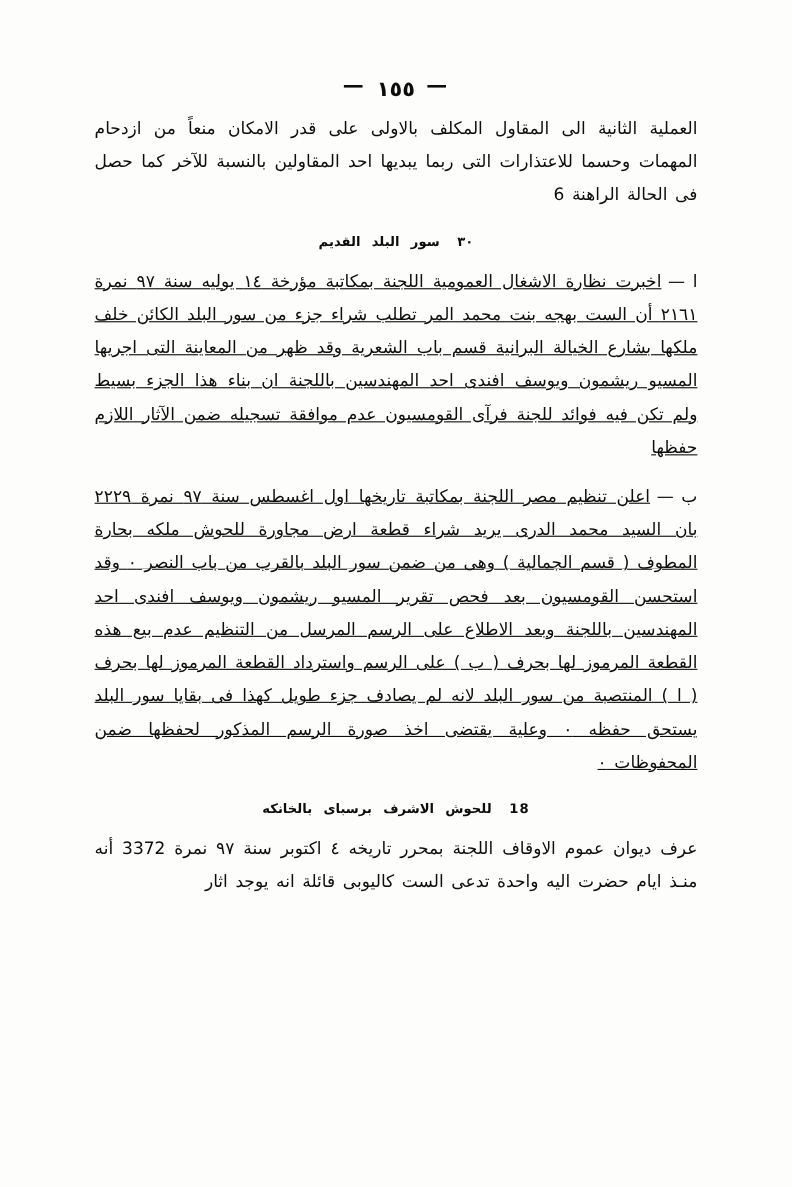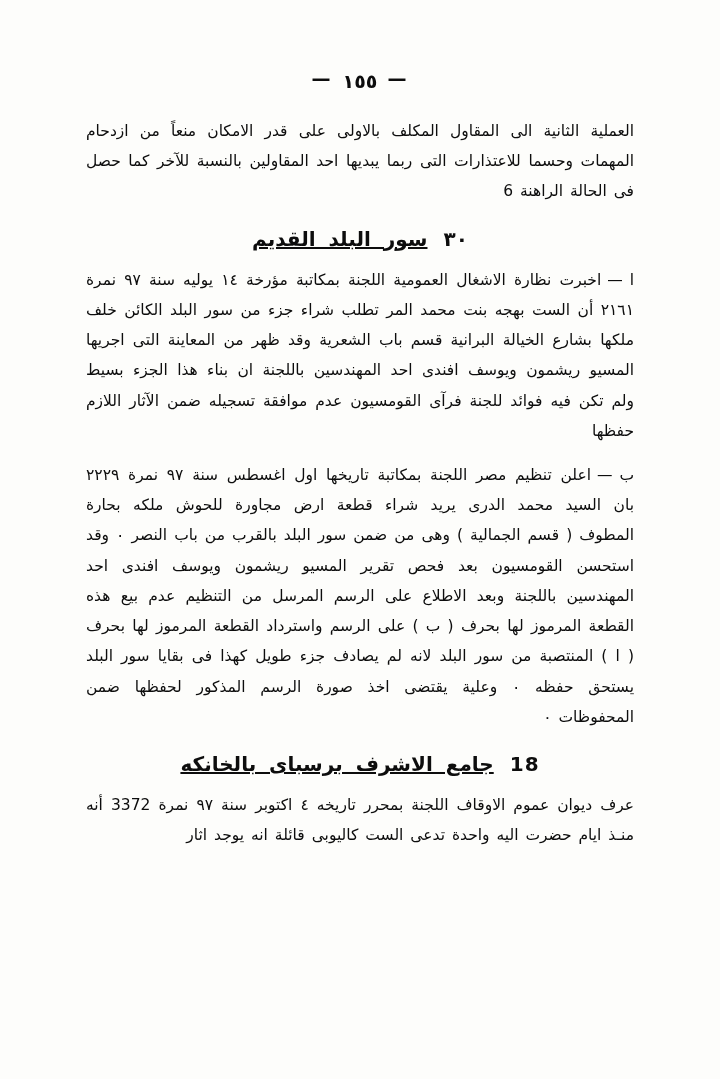--- a/index.html
+++ b/index.html
@@ -23,21 +23,21 @@
     position: absolute;
     top: 70px;
     left: 86px;
     right: 86px;
     bottom: 150px;
   }
   .page-number {
     text-align: center;
     font-size: 19px;
     letter-spacing: 2px;
-    margin-bottom: 24px;
+    margin-bottom: 10px;
     direction: rtl;
     font-weight: 600;
   }
   .page-number .dash {
     display: inline-block;
     margin: 0 10px;
     transform: translateY(-3px);
   }
   p.para {
     margin: 0 0 3px 0;
@@ -46,41 +46,41 @@
     text-align: justify;
     text-align-last: right;
     direction: rtl;
     word-spacing: 2px;
   }
   p.para.tight {
     margin-bottom: 14px;
   }
   .section-head {
     text-align: center;
-    font-size: 20px;
+    font-size: 12px;
     font-weight: 600;
     margin: 20px 0 14px 0;
     direction: rtl;
     word-spacing: 6px;
-    text-decoration: underline;
   }
   .section-head .num {
     display: inline-block;
     margin-left: 16px;
     letter-spacing: 1px;
   }
   .block {
     margin-bottom: 16px;
   }
   .para .marker {
     display: inline-block;
     margin-left: 6px;
   }
   .spaced {
     word-spacing: 5px;
+    text-decoration: underline;
   }
   .wide {
     word-spacing: 9px;
   }
 </style>
 </head>
 <body>
 
 <div class="page">
   <div class="content">
@@ -98,21 +98,21 @@
       <p class="para tight spaced">
         <span class="marker">ا —</span><span>اخبرت نظارة الاشغال العمومية اللجنة بمكاتبة مؤرخة ١٤ يوليه سنة ٩٧ نمرة ٢١٦١ أن الست بهجه بنت محمد المر تطلب شراء جزء من سور البلد الكائن خلف ملكها بشارع الخيالة البرانية قسم باب الشعرية وقد ظهر من المعاينة التى اجريها المسيو ريشمون ويوسف افندى احد المهندسين باللجنة ان بناء هذا الجزء بسيط ولم تكن فيه فوائد للجنة فرآى القومسيون عدم موافقة تسجيله ضمن الآثار اللازم حفظها</span>
       </p>
       <p class="para tight spaced">
         <span class="marker">ب —</span><span>اعلن تنظيم مصر اللجنة بمكاتبة تاريخها اول اغسطس سنة ٩٧ نمرة ٢٢٢٩ بان السيد محمد الدرى يريد شراء قطعة ارض مجاورة للحوش ملكه بحارة المطوف ( قسم الجمالية ) وهى من ضمن سور البلد بالقرب من باب النصر ٠ وقد استحسن القومسيون بعد فحص تقرير المسيو ريشمون ويوسف افندى احد المهندسين باللجنة وبعد الاطلاع على الرسم المرسل من التنظيم عدم بيع هذه القطعة المرموز لها بحرف ( ب ) على الرسم واسترداد القطعة المرموز لها بحرف ( ا ) المنتصبة من سور البلد لانه لم يصادف جزء طويل كهذا فى بقايا سور البلد يستحق حفظه ٠ وعلية يقتضى اخذ صورة الرسم المذكور لحفظها ضمن المحفوظات ٠</span>
       </p>
     </div>
 
     <div class="block">
       <div class="section-head">
-        <span class="num">18</span><span>جامع الاشرف برسباى بالخانكه</span>
+        <span class="num">18</span><span>للحوش الاشرف برسباى بالخانكه</span>
       </div>
       <p class="para wide">
         <span>عرف ديوان عموم الاوقاف اللجنة بمحرر تاريخه ٤ اكتوبر سنة ٩٧ نمرة 3372 أنه منـذ ايام حضرت اليه واحدة تدعى الست كاليوبى قائلة انه يوجد اثار</span>
       </p>
     </div>
 
   </div>
 </div>
 
 </body></html>

